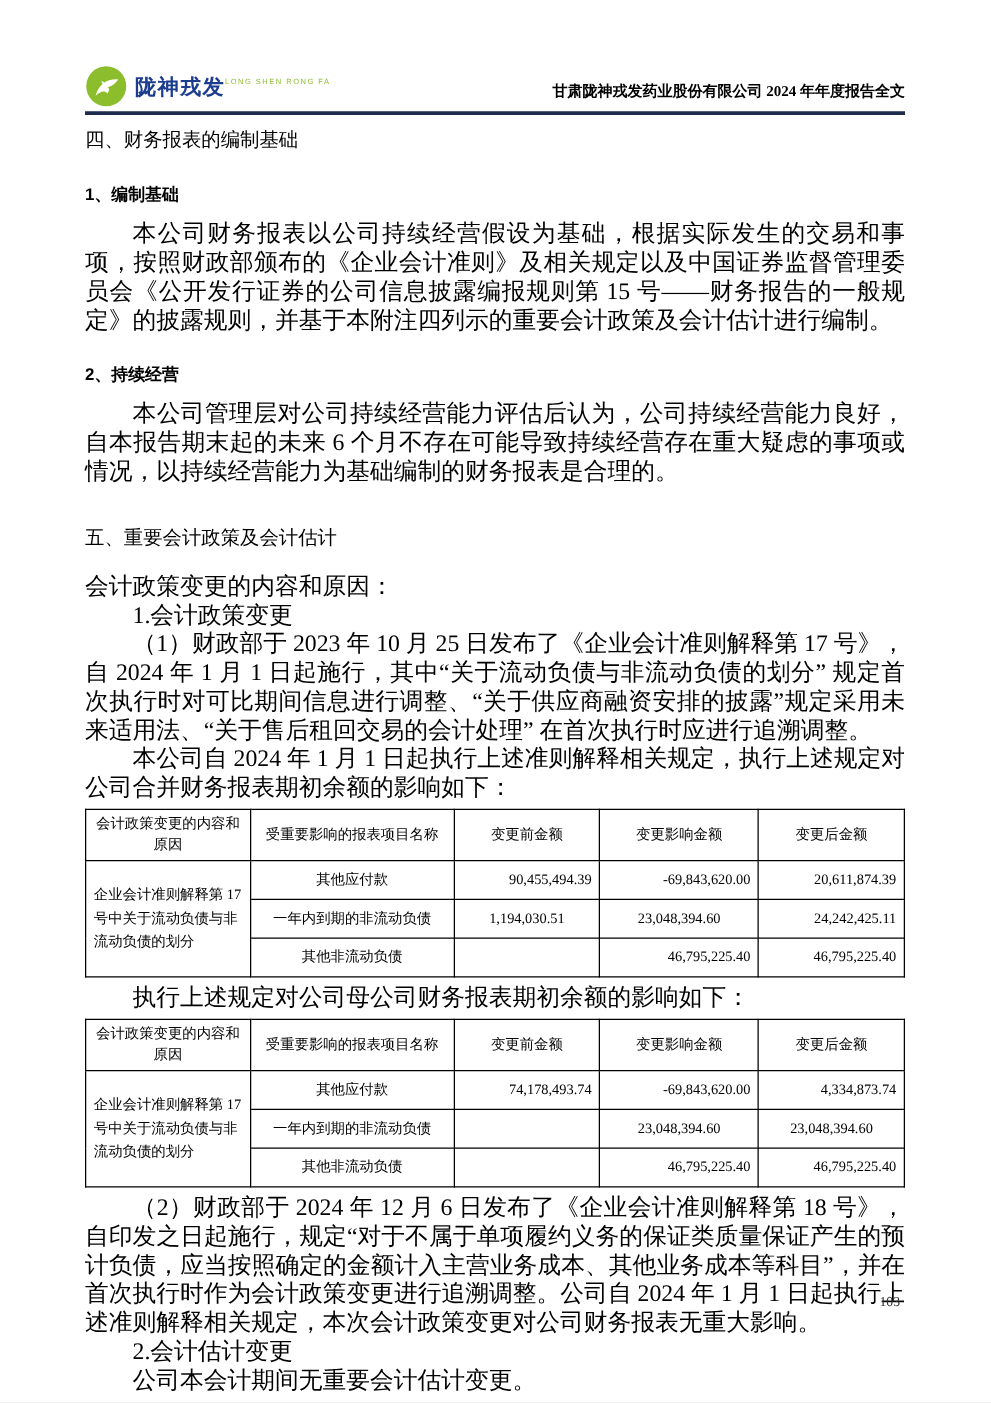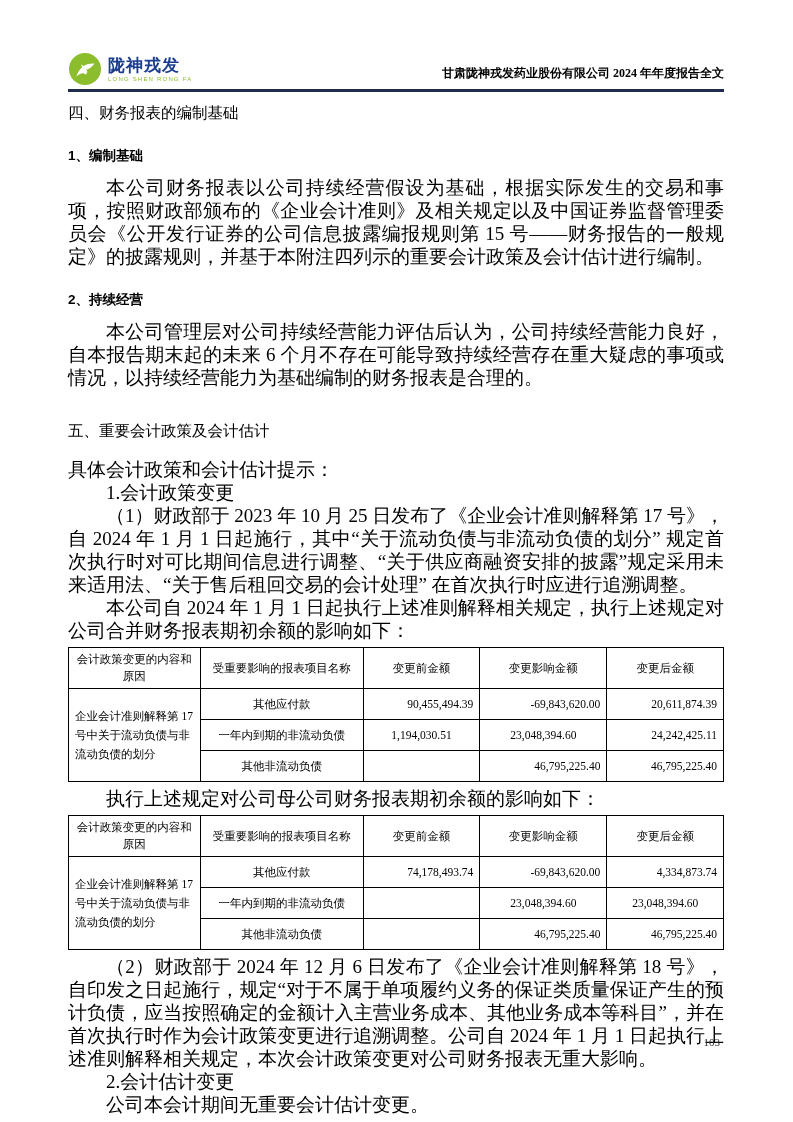--- a/index.html
+++ b/index.html
@@ -10,21 +10,21 @@
     background:#ffffff;
     font-family:"Liberation Serif","DejaVu Serif",serif;
     color:#000;
     overflow:hidden;
   }
   .inner{padding:48px 69px 0 68px;}
   
   .hd{display:flex;justify-content:space-between;align-items:flex-end;height:38px;}
   .logo{display:flex;align-items:center;gap:6px;}
   .logo-badge{width:34px;height:34px;flex:0 0 auto;}
-  .logo-txt{display:flex;flex-direction:column;line-height:1;}
+  .logo-txt{display:flex;flex-direction:row;line-height:1;}
   .logo-cn{font-family:"Liberation Sans","DejaVu Sans",sans-serif;font-weight:bold;font-size:17px;color:#1c3d8f;letter-spacing:1px;}
   .logo-en{font-family:"Liberation Sans","DejaVu Sans",sans-serif;font-size:6px;color:#8cbd2c;letter-spacing:1.2px;margin-top:2px;}
   .hd-title{font-size:12px;font-weight:600;padding-bottom:4px;}
   .hd-rule{height:3px;background:#202c4e;margin-top:3px;}
   
   h1.sec{font-family:"Liberation Sans","DejaVu Sans",sans-serif;font-size:15.5px;line-height:22px;font-weight:normal;margin:0;}
   h2.sub{font-family:"Liberation Sans","DejaVu Sans",sans-serif;font-size:13.5px;line-height:19px;font-weight:bold;margin:0;}
   #sec4-title{margin-top:10px;}
   #sub1-title{margin-top:22px;}
   #sub2-title{margin-top:22px;}
@@ -71,21 +71,21 @@
     <h1 class="sec" id="sec4-title">四、财务报表的编制基础</h1>
 
     <h2 class="sub" id="sub1-title">1、编制基础</h2>
     <p class="body indent after-h">本公司财务报表以公司持续经营假设为基础，根据实际发生的交易和事项，按照财政部颁布的《企业会计准则》及相关规定以及中国证券监督管理委员会《公开发行证券的公司信息披露编报规则第 15 号——财务报告的一般规定》的披露规则，并基于本附注四列示的重要会计政策及会计估计进行编制。</p>
 
     <h2 class="sub" id="sub2-title">2、持续经营</h2>
     <p class="body indent after-h">本公司管理层对公司持续经营能力评估后认为，公司持续经营能力良好，自本报告期末起的未来 6 个月不存在可能导致持续经营存在重大疑虑的事项或情况，以持续经营能力为基础编制的财务报表是合理的。</p>
 
     <h1 class="sec" id="sec5-title">五、重要会计政策及会计估计</h1>
 
-    <p class="body" id="intro">具体会计政策和会计估计提示：</p>
+    <p class="body" id="intro">会计政策变更的内容和原因：</p>
     <p class="body indent">1.会计政策变更</p>
     <p class="body indent">（1）财政部于 2023 年 10 月 25 日发布了《企业会计准则解释第 17 号》，自 2024 年 1 月 1 日起施行，其中“关于流动负债与非流动负债的划分” 规定首次执行时对可比期间信息进行调整、“关于供应商融资安排的披露”规定采用未来适用法、“关于售后租回交易的会计处理” 在首次执行时应进行追溯调整。</p>
     <p class="body indent">本公司自 2024 年 1 月 1 日起执行上述准则解释相关规定，执行上述规定对公司合并财务报表期初余额的影响如下：</p>
 
     <table class="fin-table">
       <colgroup>
           <col class="c1">
           <col class="c2">
           <col class="c3">
           <col class="c4">

